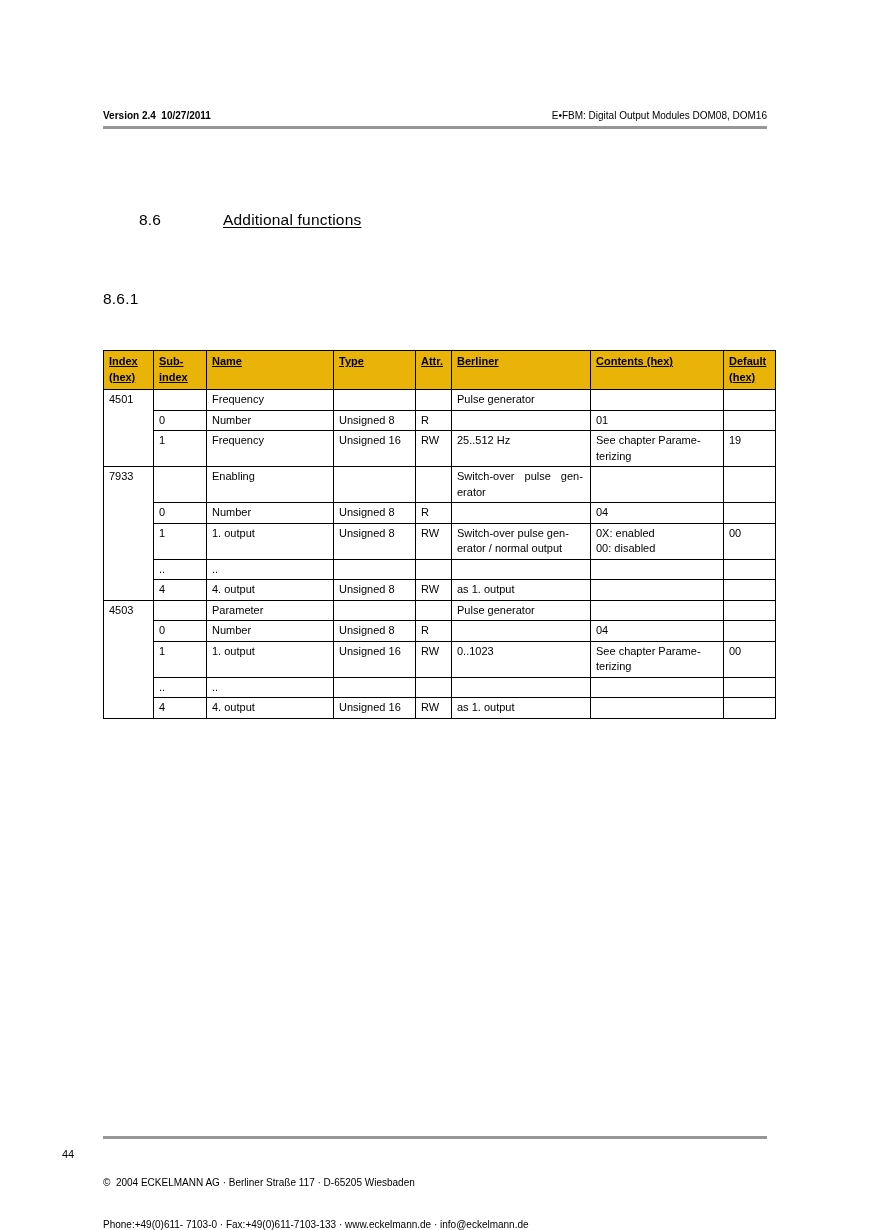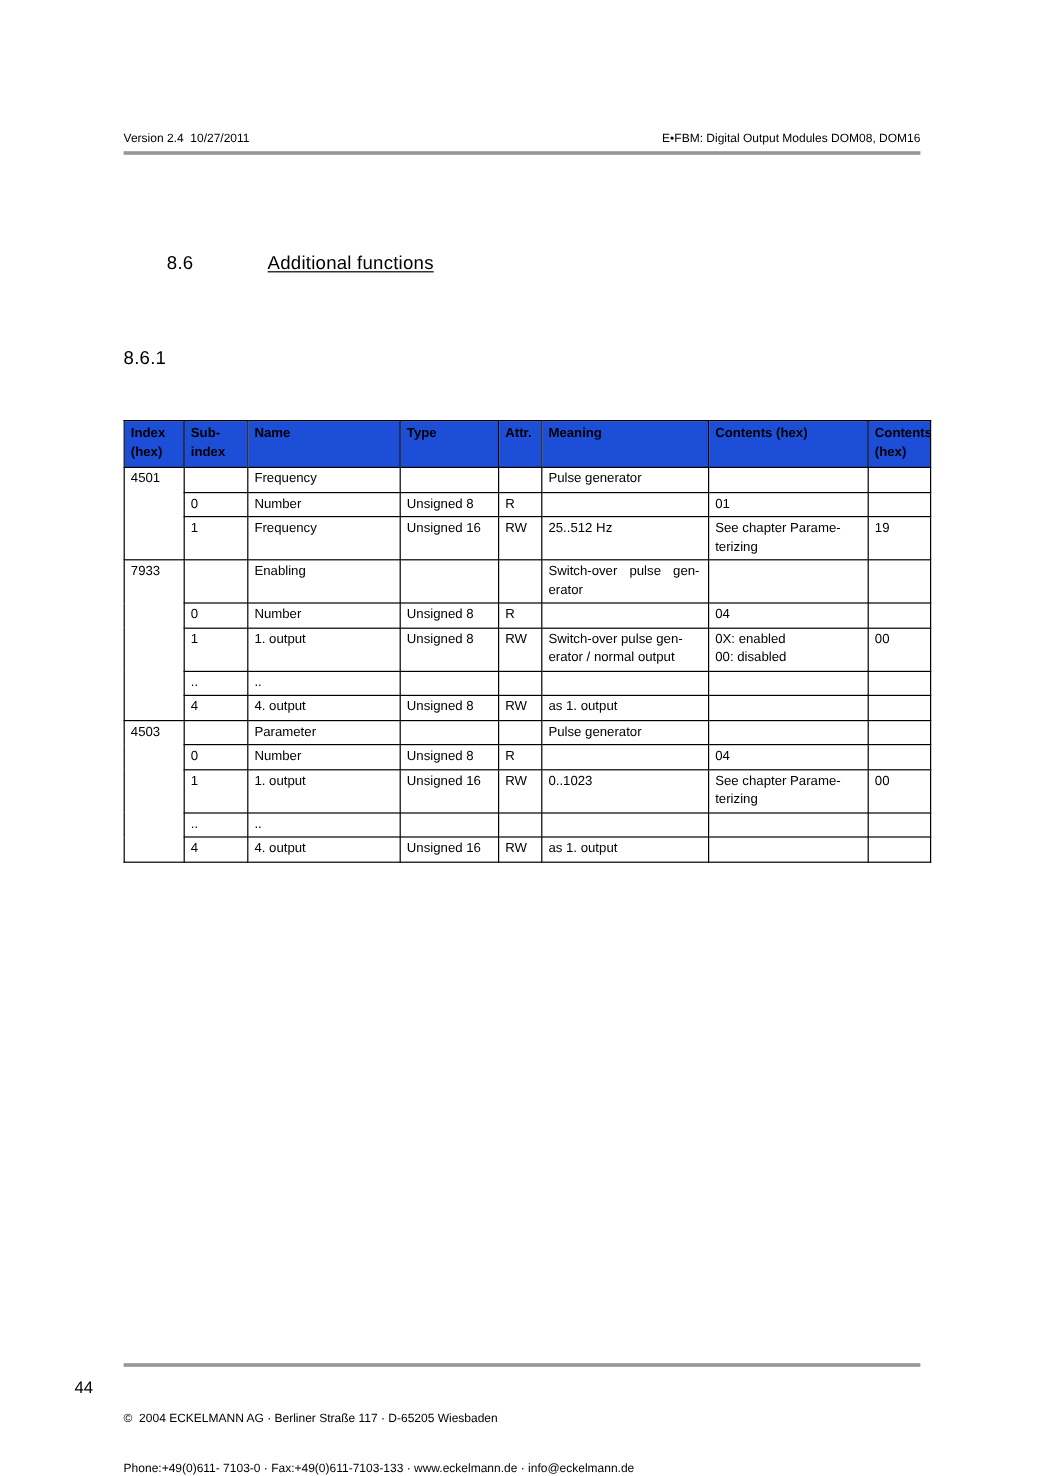--- a/index.html
+++ b/index.html
@@ -9,21 +9,21 @@
     position: relative;
     width: 870px;
     height: 1230px;
     background: #ffffff;
     overflow: hidden;
   }
 
   
   .run-head-left {
     position: absolute; left: 103px; top: 110px;
-    font-size: 10px; white-space: pre;
+    font-size: 10px; white-space: pre; font-weight: bold;
   }
   .run-head-right {
     position: absolute; right: 103px; top: 110px;
     font-size: 10px; white-space: pre;
   }
   .rule {
     position: absolute; left: 103px; width: 664px; height: 3px;
     background: #979797;
   }
   #head-rule { top: 126px; }
@@ -49,32 +49,33 @@
   }
   #obj-table th, #obj-table td {
     border: 1px solid #000;
     vertical-align: top;
     text-align: left;
     line-height: 15.5px;
     white-space: pre-line;
     overflow: hidden;
   }
   #obj-table th {
-    background: #1d4ed8;
+    background: #eab308;
     font-weight: bold;
     padding: 3px 5px 4px 5px;
+    text-decoration: underline;
   }
   #obj-table td { padding: 2px 5px; }
   #obj-table td.italic { }
   #obj-table td.spread::first-line { word-spacing: 7px; }
 
   
   .page-num {
     position: absolute; left: 62px; top: 1148px;
-    font-size: 14px;
+    font-size: 11px;
   }
   .footer-block {
     position: absolute; left: 103px; top: 1148px;
     font-size: 10px; line-height: 14px; white-space: pre;
   }
 </style>
 </head>
 <body>
 
 <div id="page">
@@ -104,23 +105,23 @@
       </colgroup>
       <thead>
         <tr>
           <th>Index
 (hex)</th>
           <th>Sub-
 index</th>
           <th>Name</th>
           <th>Type</th>
           <th>Attr.</th>
-          <th>Meaning</th>
+          <th>Berliner</th>
           <th>Contents (hex)</th>
-          <th>Contents
+          <th>Default
 (hex)</th>
         </tr>
       </thead>
       <tbody>
         <tr>
           <td rowspan="3">4501</td>
           <td>&nbsp;</td>
           <td>Frequency</td>
           <td>&nbsp;</td>
           <td>&nbsp;</td>

